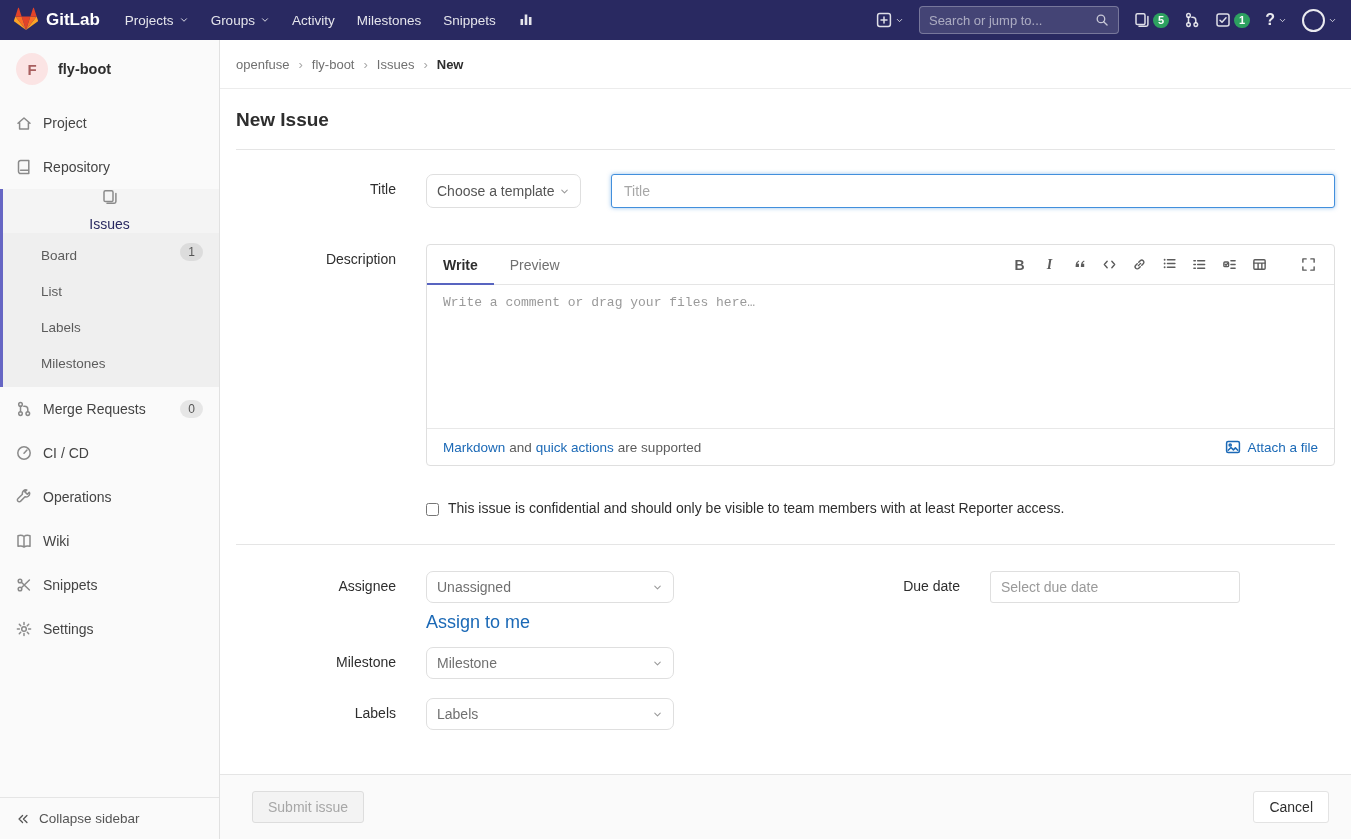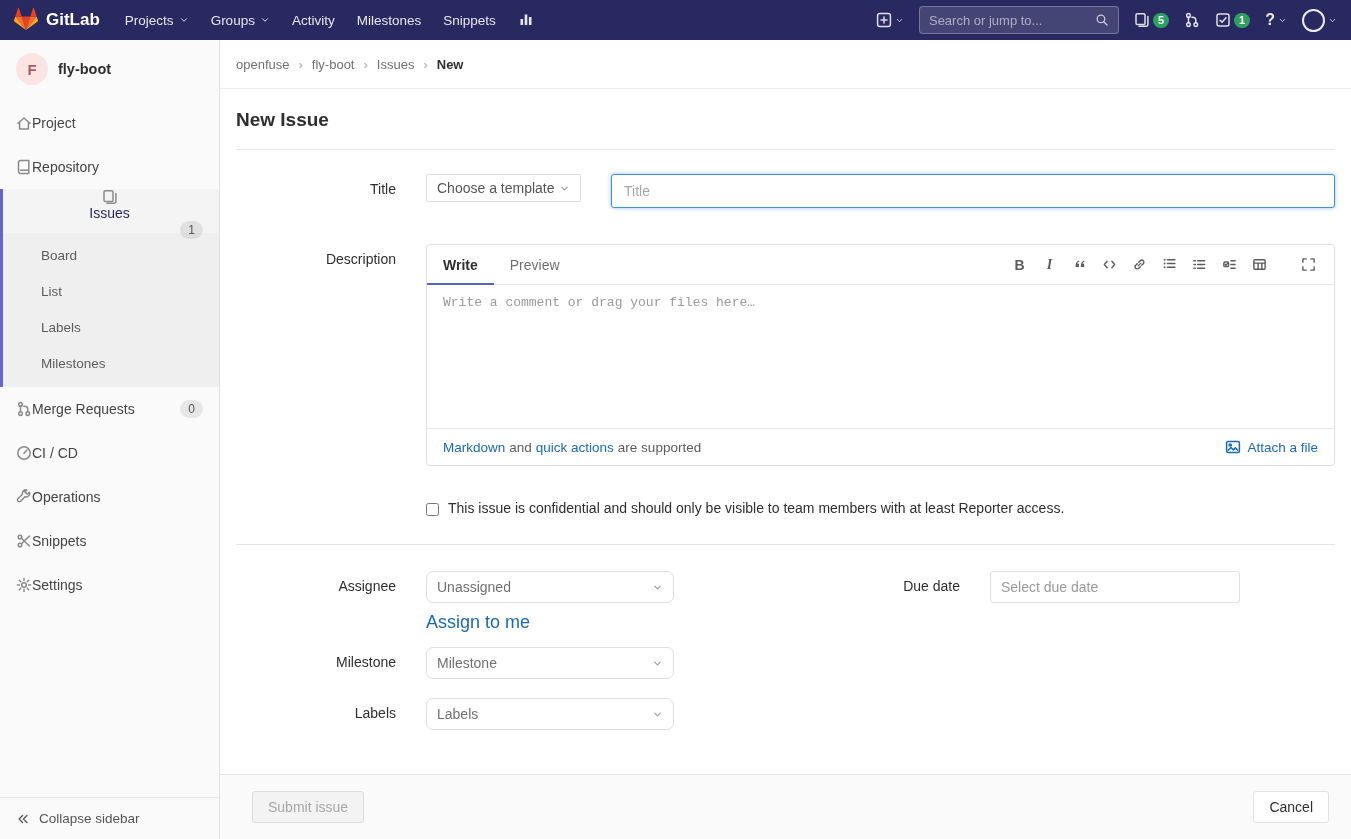--- a/index.html
+++ b/index.html
@@ -25,21 +25,21 @@
 
   
   .layout{display:flex;flex:1;min-height:0}
 
   
   .sidebar{width:220px;flex:0 0 220px;background:#fafafa;border-right:1px solid #e1e1e1;display:flex;flex-direction:column}
   .sb-context{display:flex;align-items:center;gap:10px;padding:13px 16px 12px;cursor:pointer}
   .sb-avatar{width:32px;height:32px;border-radius:50%;background:#fbe4e4;color:#a85f5f;font-weight:700;font-size:15px;display:flex;align-items:center;justify-content:center}
   .sb-name{font-weight:600;font-size:14.5px;color:#2e2e2e}
   .sb-nav{flex:1;overflow:hidden;padding-top:4px}
-  .sb-item{display:flex;align-items:center;height:44px;padding:0 16px;color:#444;cursor:pointer;font-size:14px}
+  .sb-item{display:flex;align-items:center;gap:11px;height:44px;padding:0 16px;color:#444;cursor:pointer;font-size:14px}
   .sb-icon{color:#8a8a8a;flex:0 0 16px}
   .sb-badge{margin-left:auto;background:rgba(0,0,0,.08);border-radius:9px;font-size:12px;line-height:18px;padding:0 8px;color:#555}
   .sb-section-active{border-left:3px solid #6666c4;background:#f4f4f4}
   .sb-section-active > .sb-item{padding-left:13px;color:#292961}
   .sb-sub{background:#efefef;padding:4px 0 6px}
   .sb-sub-item{display:flex;align-items:center;height:36px;padding:0 16px 0 38px;font-size:13.5px;color:#5c5c5c;cursor:pointer}
   .sb-collapse{border-top:1px solid #e5e5e5;padding:13px 16px;display:flex;align-items:center;gap:9px;color:#555;font-size:13.5px;cursor:pointer}
 
   
   .main{flex:1;min-width:0;display:flex;flex-direction:column}
@@ -50,21 +50,21 @@
   .content{flex:1;min-height:0;display:flex;flex-direction:column;padding:0 16px;overflow:hidden}
   .page-title{font-size:19px;font-weight:600;margin:20px 0 18px;color:#2e2e2e}
   hr.divider{border:none;border-top:1px solid #e5e5e5}
 
   .frow{display:flex;margin-top:24px}
   .flabel{flex:0 0 190px;padding:7px 30px 0 0;text-align:right;color:#2e2e2e}
   .fcontrols{flex:1;min-width:0}
 
   
   .title-controls{display:flex;gap:30px}
-  .template-select{width:155px;height:28px;border:1px solid #dfdfdf;border-radius:2px;background:#fff;display:flex;align-items:center;justify-content:space-between;padding:0 10px;color:#555;cursor:pointer}
+  .template-select{width:155px;height:34px;border:1px solid #dfdfdf;border-radius:7px;background:#fff;display:flex;align-items:center;justify-content:space-between;padding:0 10px;color:#555;cursor:pointer}
   .chev{color:#999}
   .title-input{flex:1;height:34px;border:1px solid #428fdc;box-shadow:0 0 4px rgba(66,143,220,.55);border-radius:3px;padding:0 12px;font-size:14px;outline:none;font-family:inherit;color:#2e2e2e}
   .title-input::placeholder{color:#a7a7a7}
 
   
   .row-desc{margin-top:36px}
   .md-area{border:1px solid #dfdfdf;border-radius:4px;background:#fff}
   .md-header{display:flex;align-items:center;border-bottom:1px solid #e5e5e5;padding-right:12px}
   .md-tabs{display:flex;margin-bottom:-1px}
   .md-tab{padding:12px 16px 10px;font-size:14px;color:#707070;cursor:pointer;border-bottom:2px solid transparent}
@@ -318,20 +318,28 @@
 
         <div class="sb-item">
           <span class="sb-icon">
               <svg class="ic" width="16" height="16" viewBox="0 0 16 16">
                 <path d="M13.7 4.3a3.6 3.6 0 0 1-4.7 3.5l-4.3 4.3a1.85 1.85 0 1 1-2.6-2.6L6.4 5.2A3.6 3.6 0 0 1 10.8 1L8.9 2.9l2.4 2.4 1.9-1.9c.3.3.5.6.5.9z"></path>
               </svg>
             </span>
           <span>Operations</span>
         </div>
 
+        <div class="sb-item">
+          <span class="sb-icon">
+              <svg class="ic" width="16" height="16" viewBox="0 0 16 16">
+                <path d="M8 3.5C6.5 2.3 4 2.2 2 2.7v10.6c2-.5 4.5-.4 6 .8 1.5-1.2 4-1.3 6-.8V2.7c-2-.5-4.5-.4-6 .8zM8 3.5v10.6"></path>
+              </svg>
+            </span>
+          <span>Wiki</span>
+        </div>
 
         <div class="sb-item">
           <span class="sb-icon">
               <svg class="ic" width="16" height="16" viewBox="0 0 16 16">
                 <circle cx="4" cy="4" r="1.8"></circle>
                 <circle cx="4" cy="12" r="1.8"></circle>
                 <path d="M5.4 5.3 13.4 13M5.4 10.7 13.4 3"></path>
               </svg>
             </span>
           <span>Snippets</span>

